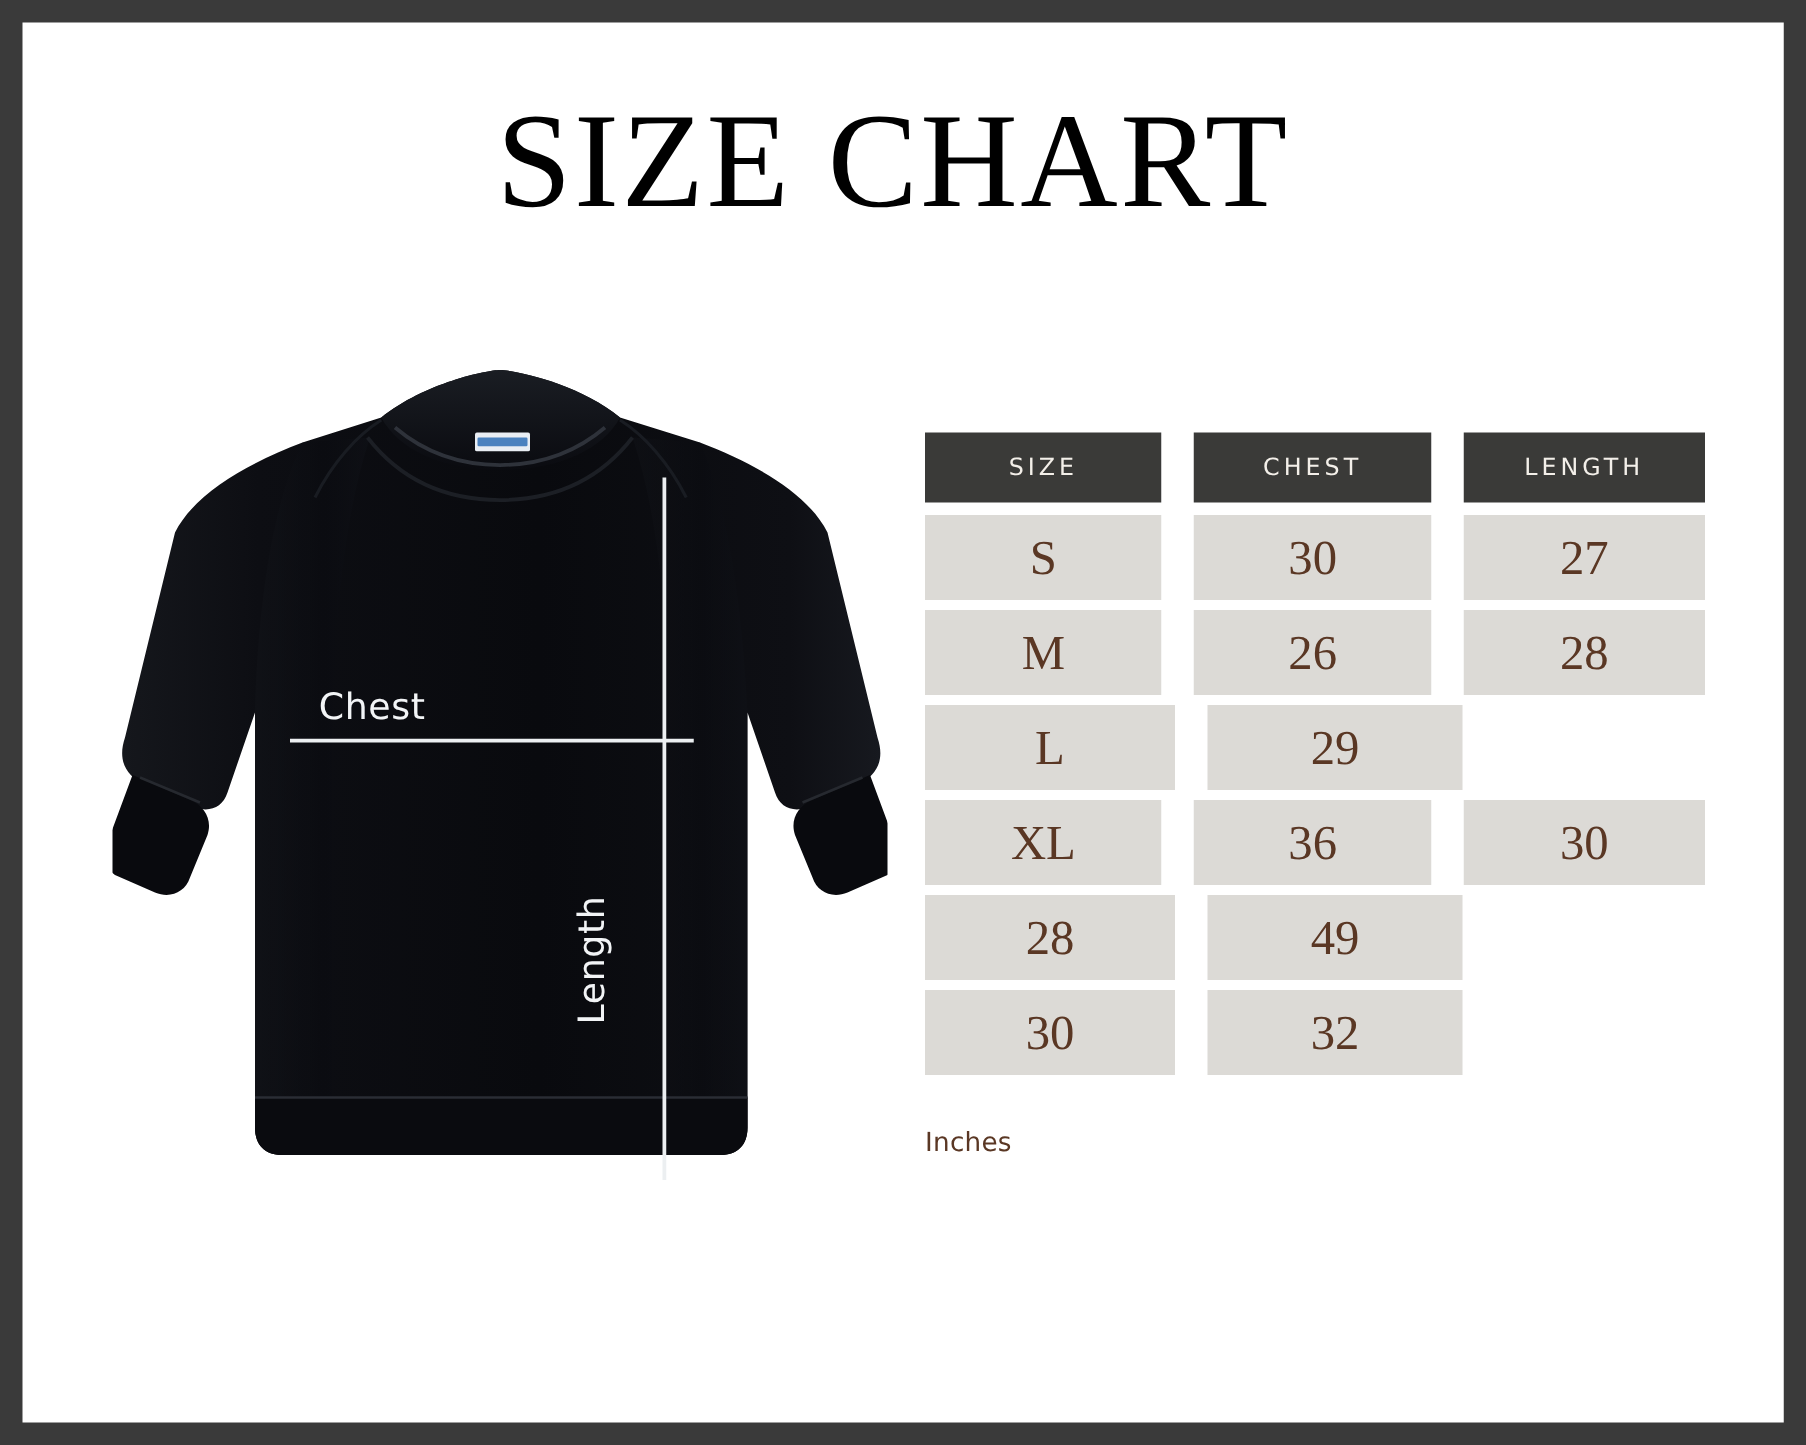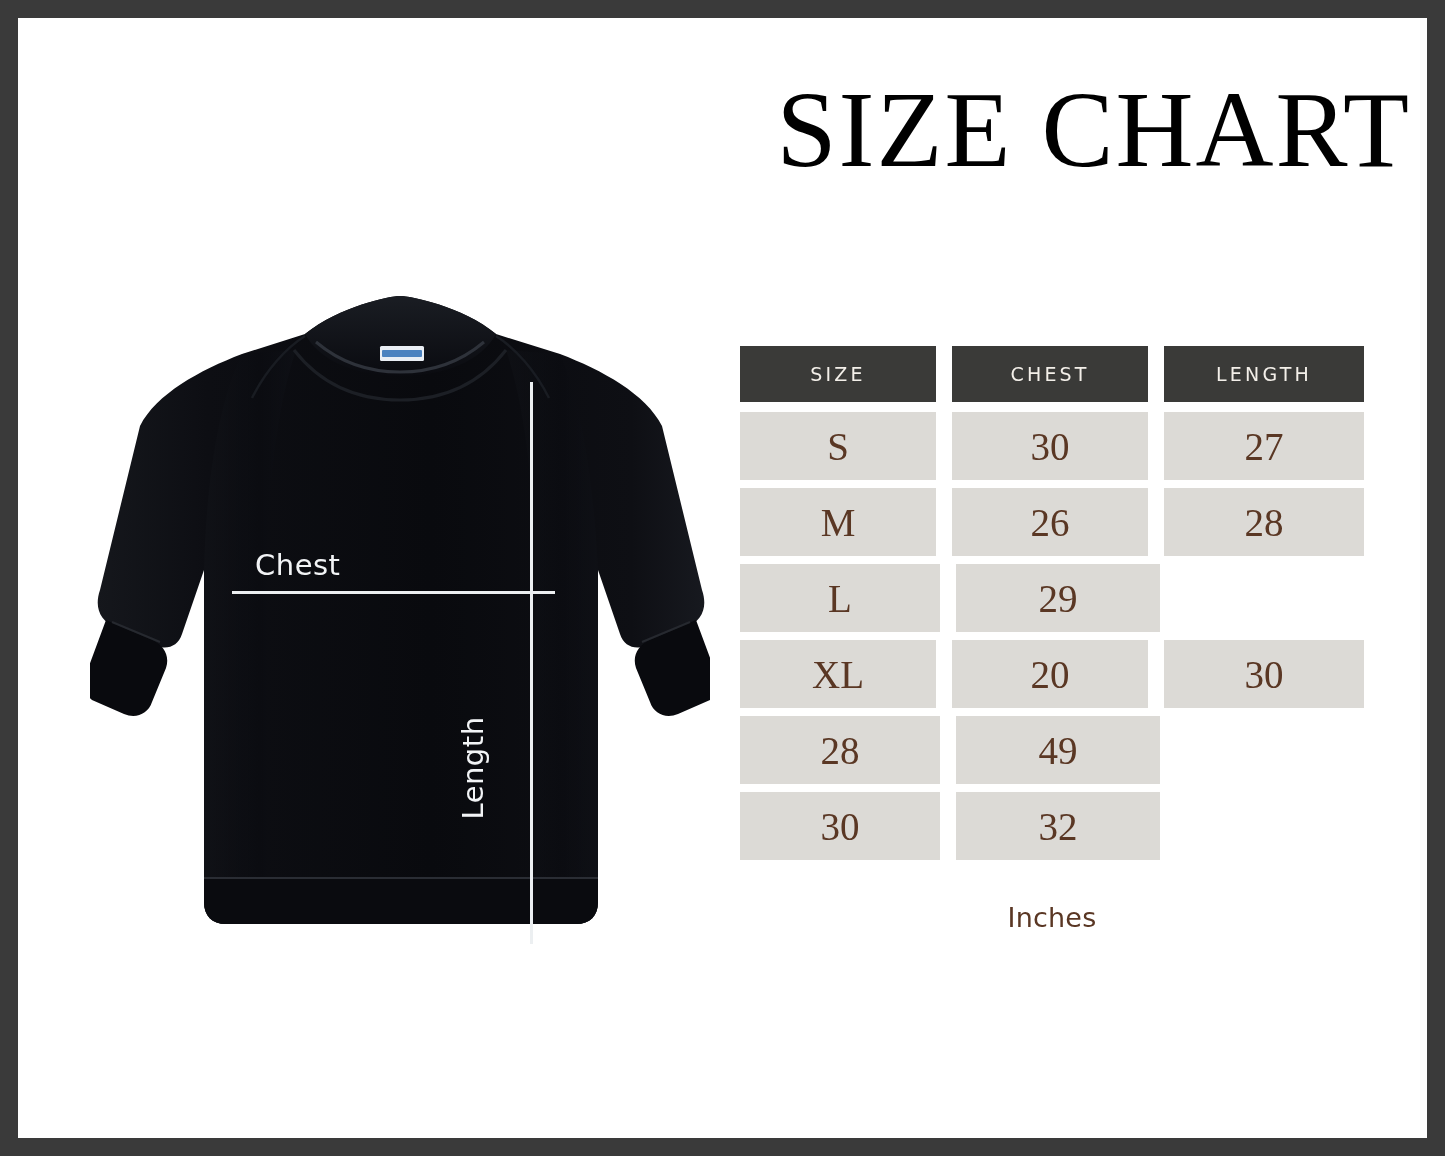--- a/index.html
+++ b/index.html
@@ -28,21 +28,21 @@
     bottom: 18px;
     background: #ffffff;
   }
 
   
   .title {
     position: absolute;
     left: 0;
     right: 16px;
     top: 58px;
-    text-align: right;
+    text-align: center;
     font-family: "Liberation Serif", "DejaVu Serif", serif;
     font-size: 108px;
     line-height: 1;
     letter-spacing: 2px;
     color: #000000;
     font-weight: 400;
     white-space: nowrap;
   }
 
   
@@ -109,21 +109,21 @@
 
   
   .size-table {
     position: absolute;
     left: 722px;
     top: 328px;
     width: 624px;
   }
   .trow {
     display: flex;
-    gap: 16px;
+    gap: 26px;
   }
   .trow + .trow {
     margin-top: 8px;
   }
   .thead .tcell {
     background: #3a3a38;
     color: #f3efe9;
     font-family: "DejaVu Sans", sans-serif;
     font-size: 19px;
     letter-spacing: 3.2px;
@@ -146,23 +146,23 @@
   .col-chest  { width: 200px; }
   .col-length { width: 204px; }
 
   .thead { margin-bottom: 10px; }
 
   .units {
     position: absolute;
     left: 722px;
     top: 884px;
     width: 624px;
-    text-align: center;
+    text-align: left;
     font-family: "DejaVu Sans", sans-serif;
-    font-size: 27px;
+    font-size: 21px;
     color: #5a3724;
     letter-spacing: 0.2px;
   }
 </style>
 </head>
 <body>
 
 <div class="page">
   <div class="frame-inner">
 
@@ -274,21 +274,21 @@
         <div class="tcell col-length">28</div>
       </div>
 
       <div class="trow">
         <div class="tcell col-size">L</div>
         <div class="tcell col-length">29</div>
       </div>
 
       <div class="trow">
         <div class="tcell col-size">XL</div>
-        <div class="tcell col-chest">20</div>
+        <div class="tcell col-chest">36</div>
         <div class="tcell col-length">30</div>
       </div>
 
       <div class="trow">
         <div class="tcell col-chest">28</div>
         <div class="tcell col-length">49</div>
       </div>
 
       <div class="trow">
         <div class="tcell col-chest">30</div>

